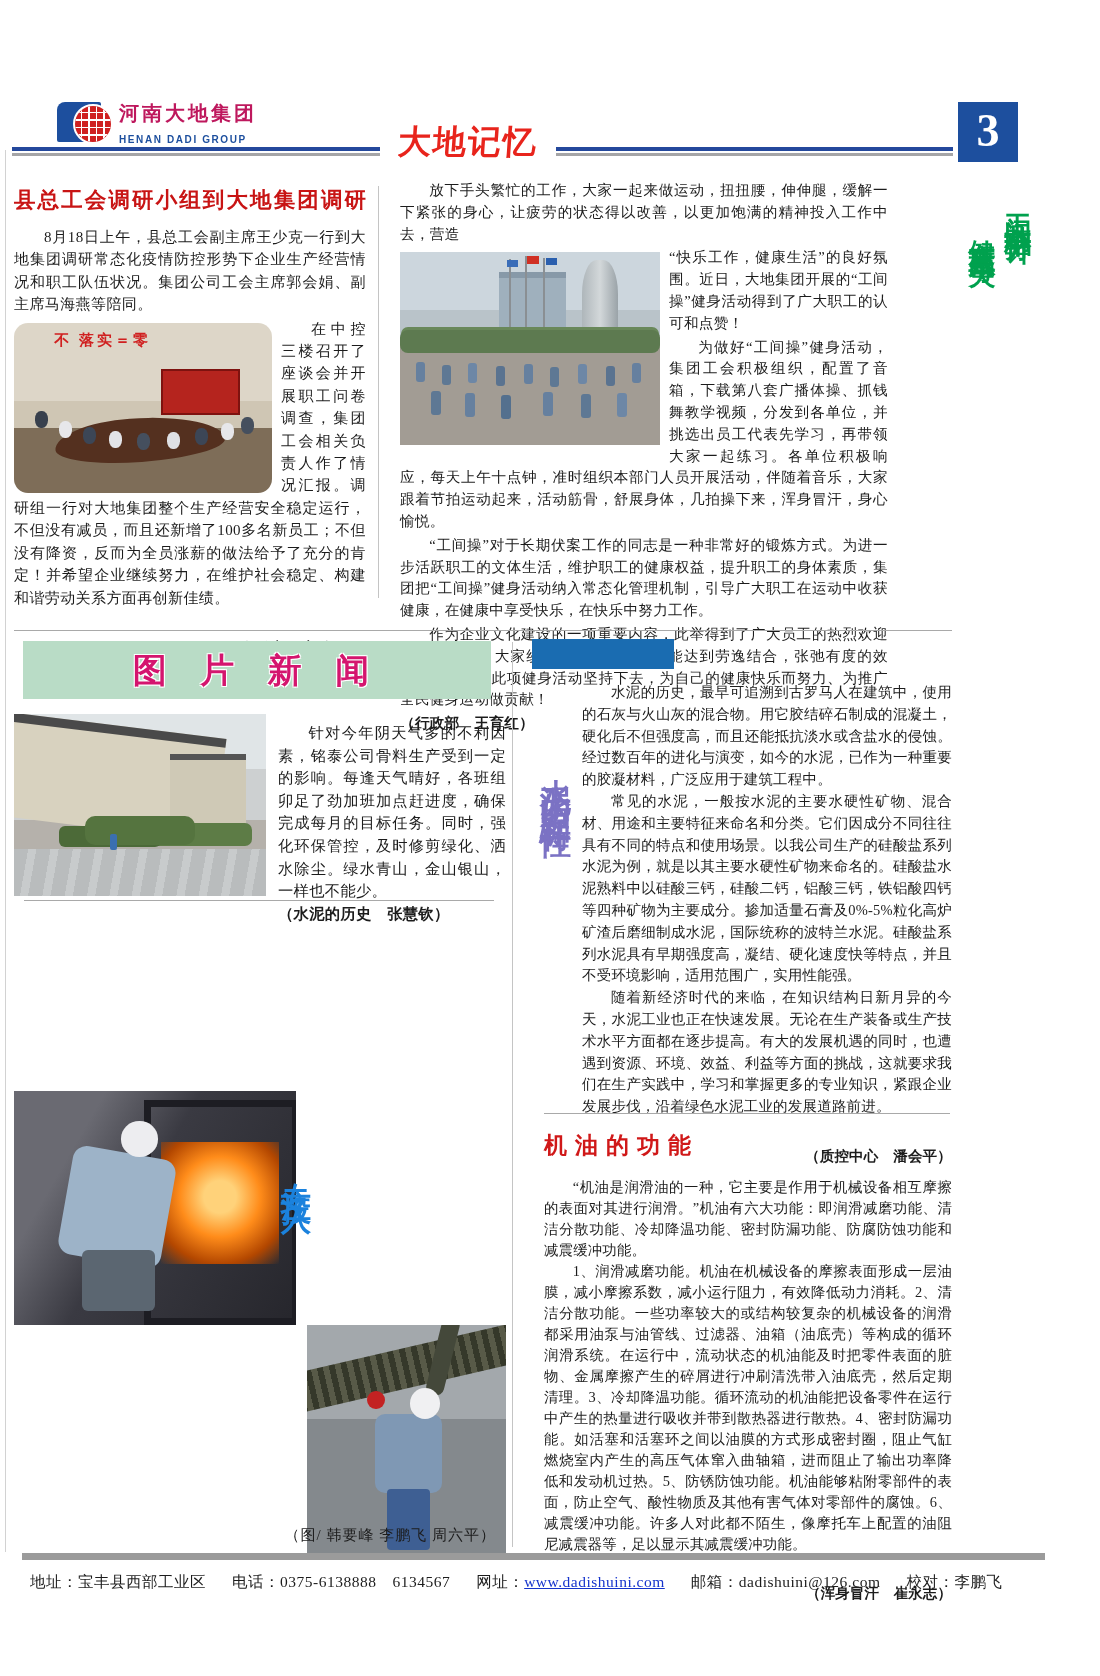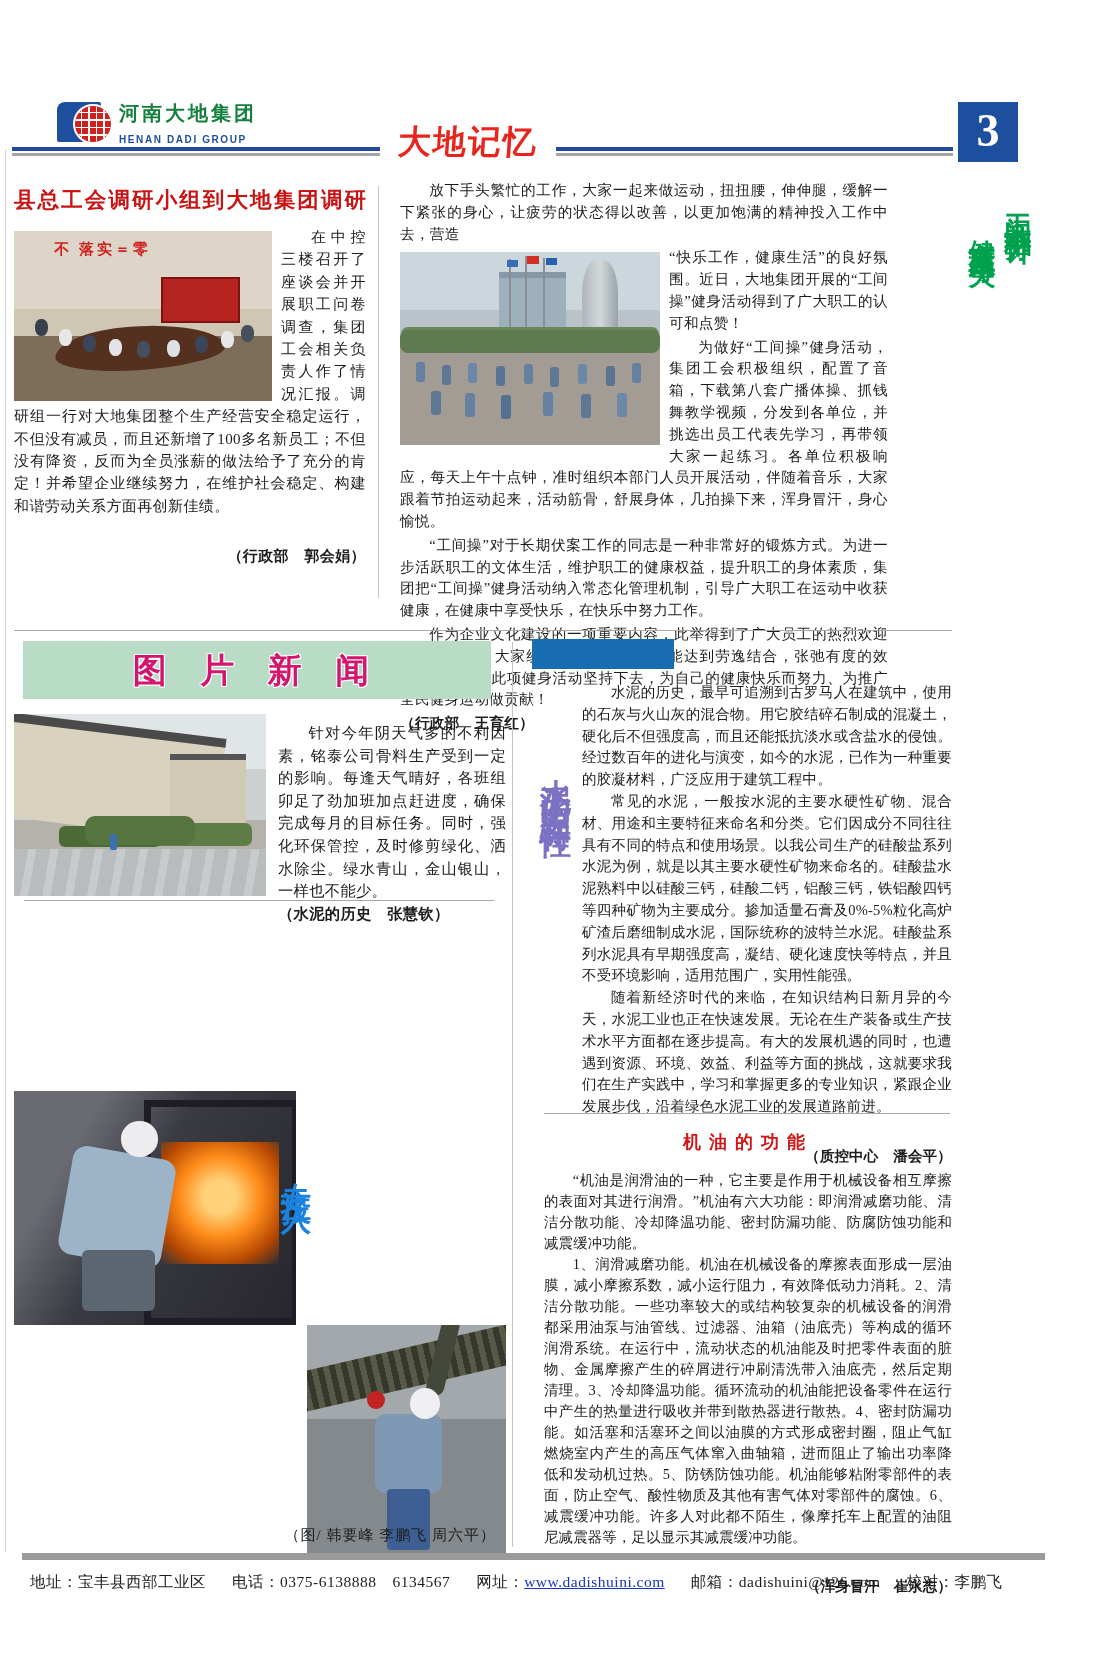--- a/index.html
+++ b/index.html
@@ -8,21 +8,21 @@
   .abs{position:absolute;}
   i{display:block;position:absolute;font-style:normal;}
 
   
   #logo{left:57px;top:100px;width:170px;height:54px;}
   .logo-mark{left:0;top:2px;width:44px;height:40px;background:#1d4f9e;border-radius:8px 2px 8px 2px;}
   .logo-globe{left:16px;top:4px;width:36px;height:36px;border-radius:50%;background:#cf2020;overflow:hidden;border:2px solid #fff;}
   .logo-globe i{left:0;top:0;width:100%;height:100%;
      background:repeating-linear-gradient(180deg,transparent 0 6px,#fff 6px 7.5px),
                 repeating-linear-gradient(90deg,transparent 0 6px,#fff 6px 7.5px);border-radius:50%;}
-  .logo-cn{left:62px;top:0;font-family:"Liberation Sans",sans-serif;font-weight:bold;font-size:20px;letter-spacing:3px;color:#15803d;white-space:nowrap;}
+  .logo-cn{left:62px;top:0;font-family:"Liberation Sans",sans-serif;font-weight:bold;font-size:20px;letter-spacing:3px;color:#be185d;white-space:nowrap;}
   .logo-en{left:62px;top:34px;font-family:"Liberation Sans",sans-serif;font-weight:bold;font-size:10px;letter-spacing:1.6px;color:#1d4f9e;white-space:nowrap;}
   .logo-bar{left:0;top:47px;width:160px;height:3px;background:#1d4f9e;}
   .logo-bar i{right:8px;top:0;width:6px;height:3px;background:#cf2020;}
   #masthead{left:388px;top:120px;width:160px;text-align:center;color:#e8241c;
      font-family:"Liberation Sans",sans-serif;font-weight:900;font-size:33px;letter-spacing:2px;transform:skewX(-4deg);}
   .dline{height:9px;background:linear-gradient(180deg,#24489c 0 4px,transparent 4px 6px,#a5a5a7 6px 9px);}
   #dline-left{left:12px;top:147px;width:368px;}
   #dline-right{left:556px;top:147px;width:397px;}
   #pagebox{left:958px;top:102px;width:60px;height:60px;background:#1d4f9e;color:#fff;
      text-align:center;font-size:46px;font-weight:bold;line-height:58px;font-family:"Liberation Serif",serif;}
@@ -35,21 +35,21 @@
   .fr{float:right;}
 
   
   #art-union{left:14px;top:186px;width:352px;font-size:15px;line-height:22.4px;letter-spacing:.4px;}
   #art-union h1{margin:0 0 12px 0;color:#c81414;font-size:21.5px;line-height:28px;font-weight:bold;
      text-align:justify;text-align-last:justify;letter-spacing:0;}
   .ph{position:relative;display:block;overflow:hidden;background:#ccc;}
   .ph-float{float:left;margin:5px 9px 3px 0;}
 
   
-  #ph-meet{width:258px;height:170px;background:linear-gradient(180deg,#ddd6c8 0 46%,#cfc6b4 46% 62%,#7e6d58 62% 100%);}
+  #ph-meet{width:258px;height:170px;background:linear-gradient(180deg,#ddd6c8 0 46%,#cfc6b4 46% 62%,#7e6d58 62% 100%);border-radius:14px;}
   #ph-meet .scr{left:57%;top:27%;width:29%;height:25%;background:#b5241e;border:2px solid #7e120f;}
   #ph-meet .tbl{left:16%;top:56%;width:66%;height:26%;background:#54301f;border-radius:45% 55% 50% 50%/60% 60% 40% 40%;transform:rotate(-4deg);}
   #ph-meet .ppl{left:8%;top:52%;width:13px;height:17px;border-radius:45%;background:#38404d;
      box-shadow:24px 10px 0 #e7e7ea,48px 16px 0 #3c4656,74px 20px 0 #e3e4e8,102px 22px 0 #454f5e,
                 132px 21px 0 #dfe0e4,160px 17px 0 #3c4656,186px 12px 0 #e7e7ea,206px 6px 0 #454f5e;}
   #ph-meet .banner{left:4%;top:4%;color:#d02020;font-weight:bold;font-size:15px;letter-spacing:3px;white-space:nowrap;}
 
   
   #art-ex{left:400px;top:180px;width:488px;font-size:14.6px;line-height:21.8px;letter-spacing:.3px;}
   #ph-ex{width:260px;height:193px;background:linear-gradient(180deg,#ccd6dd 0 30%,#b9c3c9 30% 44%,#a29c94 44% 100%);}
@@ -115,22 +115,22 @@
   #art-cem{left:528px;top:636px;width:424px;}
   #cem-bluebar{left:4px;top:3px;width:142px;height:30px;background:#1a6cb1;}
   #cem-vtitle{left:2px;top:118px;width:46px;height:340px;writing-mode:vertical-rl;text-orientation:upright;
      color:#7b72c4;font-family:"Liberation Sans",sans-serif;font-weight:900;font-size:31px;letter-spacing:7px;}
   #cem-text{margin:46px 0 0 54px;width:370px;font-size:14.5px;line-height:21.8px;letter-spacing:.2px;}
   #cem-text p{margin:0;text-align:justify;}
 
   
   #hr-oil{left:544px;top:1113px;width:406px;}
   #art-oil{left:544px;top:1124px;width:408px;}
-  #oil-title{text-align:center;color:#d01818;font-family:"Liberation Sans",sans-serif;font-weight:900;
-     font-size:18px;letter-spacing:8px;margin:6px 0 16px 0;}
+  #oil-title{color:#d01818;font-family:"Liberation Sans",sans-serif;font-weight:900;
+     font-size:23px;letter-spacing:8px;margin:6px 0 16px 0;}
   #art-oil p{margin:0;text-align:justify;font-size:14.4px;line-height:21px;letter-spacing:.2px;}
 
   
   #foot-bar{left:22px;top:1553px;width:1023px;height:7px;background:#9b9b9b;}
   #footer{left:30px;top:1572px;width:1020px;font-size:15.5px;letter-spacing:.5px;display:flex;gap:26px;white-space:nowrap;}
   #footer a{color:#1533cc;text-decoration:underline;}
 </style>
 </head>
 <body>
 
@@ -149,20 +149,21 @@
   </div>
   <div class="abs dline" id="dline-left"></div>
   <div class="abs" id="masthead">大地记忆</div>
   <div class="abs dline" id="dline-right"></div>
   <div class="abs" id="pagebox">3</div>
 
   <div class="abs" id="border-left"></div>
 
   <div class="abs art" id="art-union">
     <h1>县总工会调研小组到大地集团调研</h1>
+    <p class="ind"><span>8月18日上午，县总工会副主席王少克一行到大地集团调研常态化疫情防控形势下企业生产经营情况和职工队伍状况。集团公司工会主席郭会娟、副主席马海燕等陪同。</span></p>
     <p class="ind">
       <span class="ph ph-float" id="ph-meet">
         <i class="scr"></i>
         <i class="tbl"></i>
         <i class="ppl"></i>
         <i class="banner">不 落实＝零</i>
       </span>
       <span>在中控三楼召开了座谈会并开展职工问卷调查，集团工会相关负责人作了情况汇报。调研组一行对大地集团整个生产经营安全稳定运行，不但没有减员，而且还新增了100多名新员工；不但没有降资，反而为全员涨薪的做法给予了充分的肯定！并希望企业继续努力，在维护社会稳定、构建和谐劳动关系方面再创新佳绩。</span>
       <span class="byl fr">（行政部　郭会娟）</span>
     </p>

